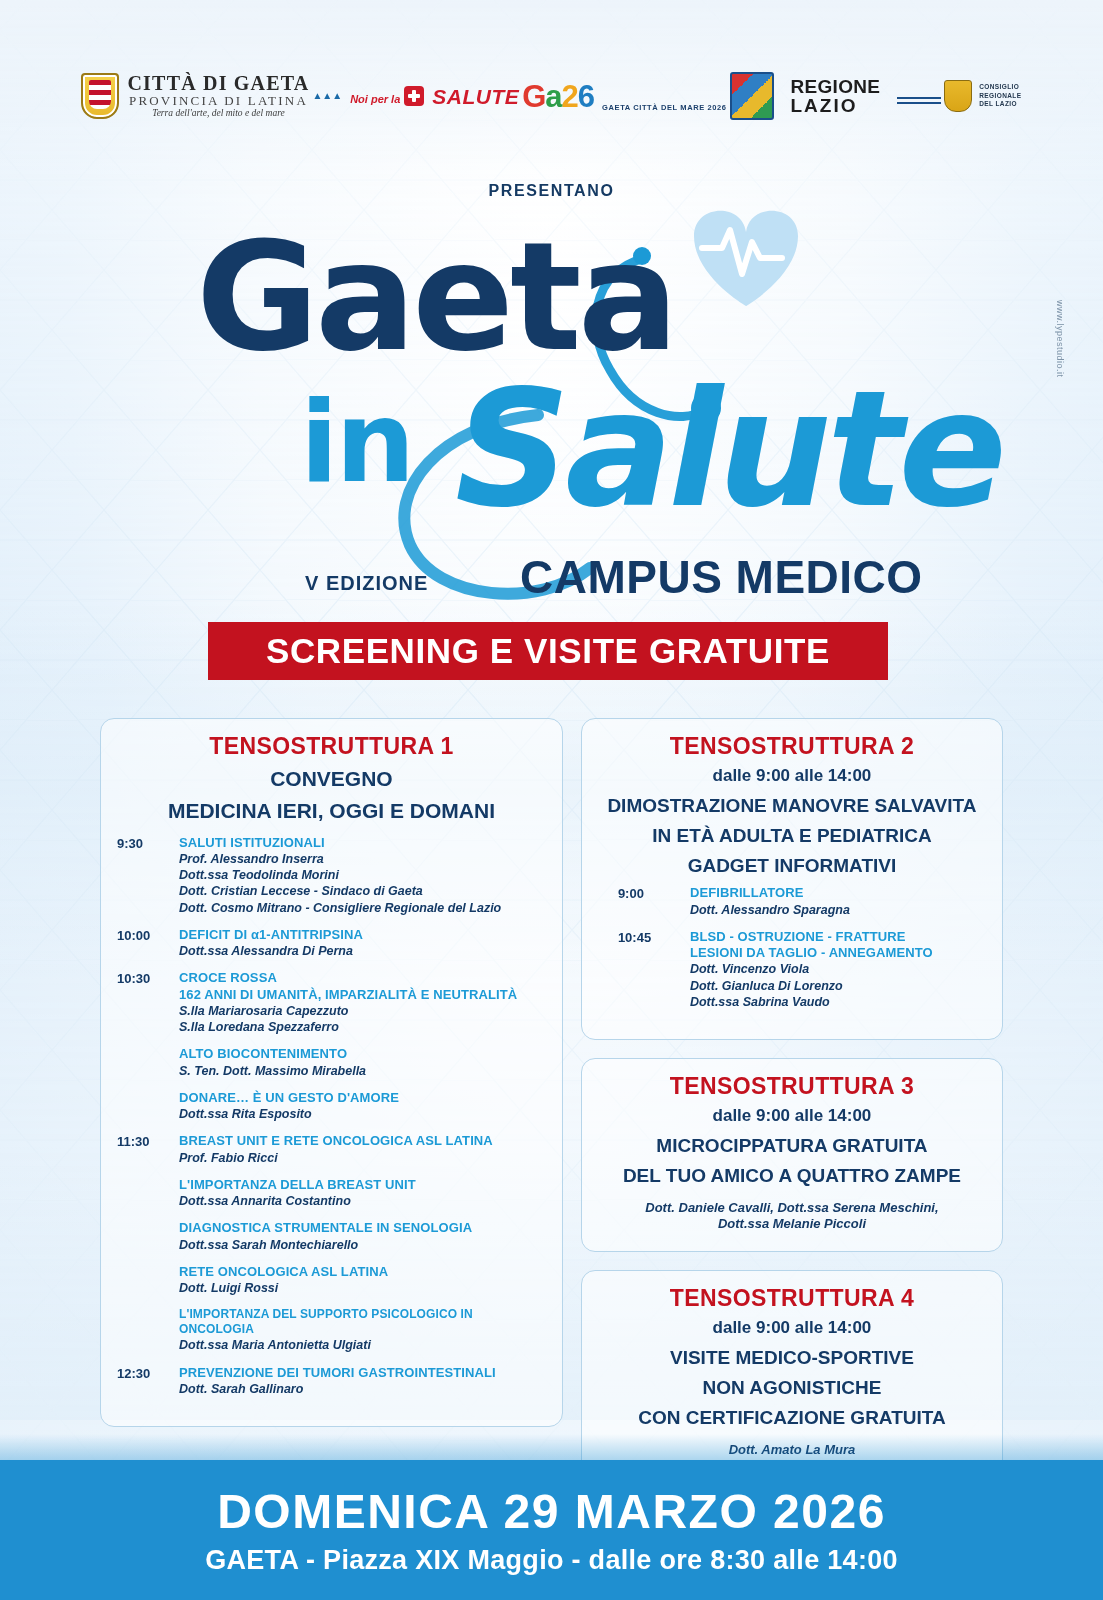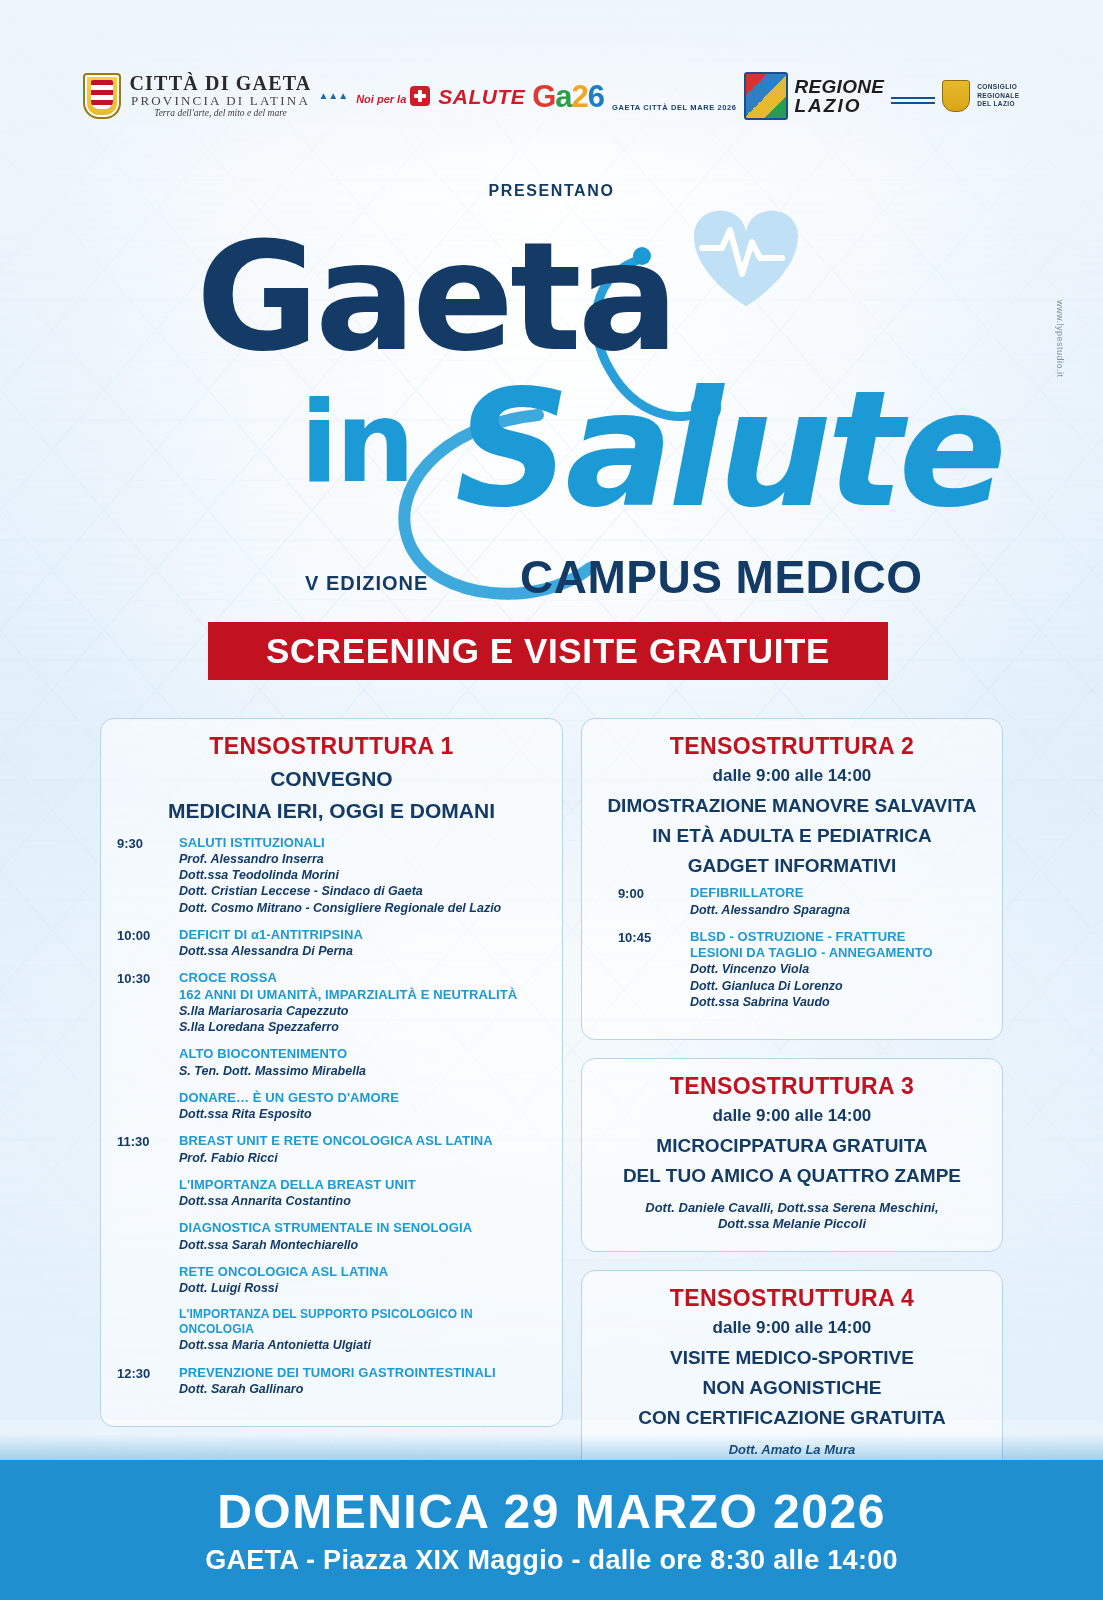--- a/index.html
+++ b/index.html
@@ -98,21 +98,21 @@
 
   .g26 { text-align: center; line-height: 1; align-items: flex-end; }
   .g26 .word { font-size: 31px; font-weight: 800; letter-spacing: -1px; }
   .g26 .word span:nth-child(1){color:#e03a2f;}
   .g26 .word span:nth-child(2){color:#2e9e4a;}
   .g26 .word span:nth-child(3){color:#f0a61e;}
   .g26 .word span:nth-child(4){color:#1f7ec2;}
   .g26 .word span:nth-child(5){color:#8b4fa0;}
   .g26 .sub { font-size: 7.5px; font-weight: 700; color: #1b3f6b; letter-spacing: .6px; margin-top: 4px; }
 
-  .regione { display: flex; align-items: center; gap: 7px; font-style: italic; }
+  .regione { display: flex; align-items: center; gap: 17px; }
   .reg-shield {
     width: 40px; height: 44px;
     border: 2px solid #1a4f8a;
     border-radius: 3px;
     background:
       linear-gradient(135deg,#d8322f 0 25%, #2f7fc4 25% 50%, #e8b92c 50% 75%, #2f9b52 75% 100%);
   }
   .regione .rtext { line-height: 1; }
   .regione .rtext .r1 { font-size: 19px; font-weight: 700; color: #1d1d1d; letter-spacing: .3px; }
   .regione .rtext .r2 { font-size: 19px; font-weight: 700; color: #1d1d1d; letter-spacing: 2px; }

